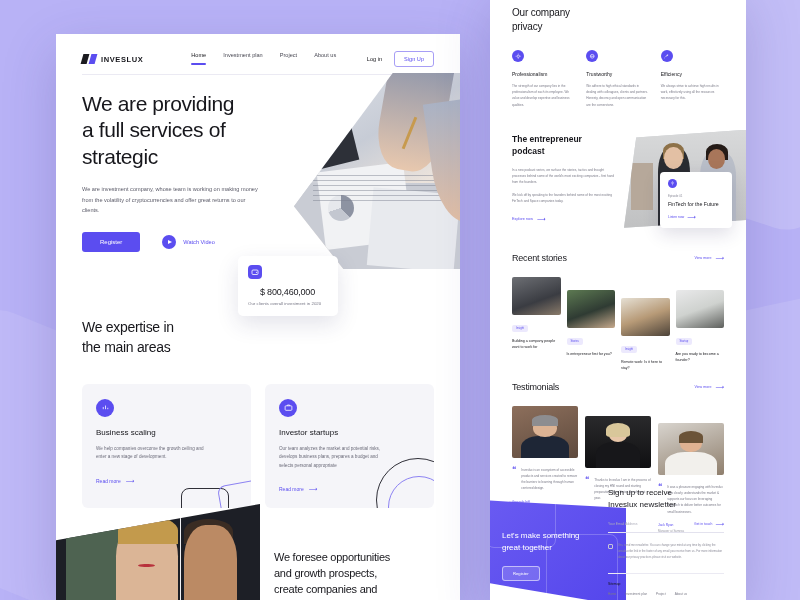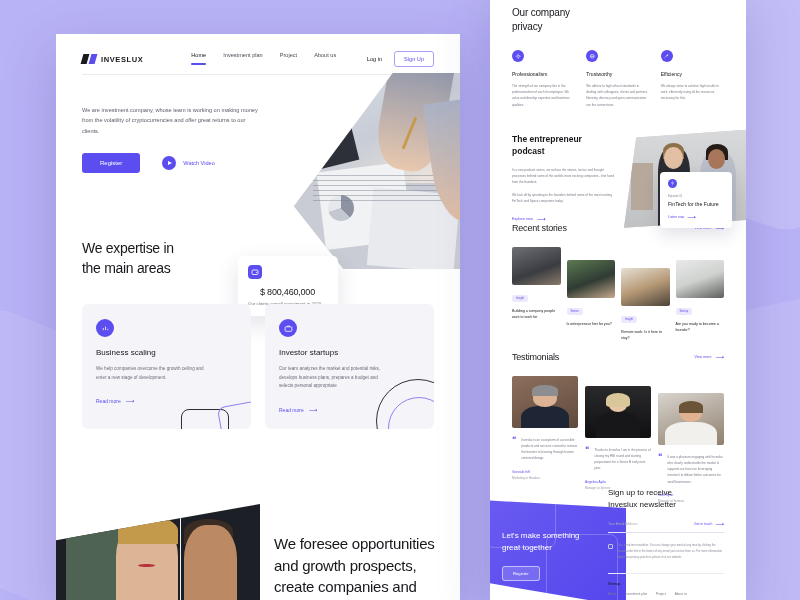--- a/index.html
+++ b/index.html
@@ -154,21 +154,21 @@
   }
   .fp-a { position: absolute; left: 6%; top: 24%; width: 26%; height: 86%; background: #4e6351; }
   .fp-b { position: absolute; left: 30%; top: 18%; width: 30%; height: 92%; background: #dbb596; border-radius: 40% 40% 0 0; }
   .fp-hair { position: absolute; left: 31%; top: 12%; width: 29%; height: 30%; background: #c39a4c; border-radius: 50% 50% 0 0; }
   .fp-lip { position: absolute; left: 41%; top: 62%; width: 8%; height: 4%; background: #b8323c; border-radius: 40%; }
   .fp-div { position: absolute; left: 61%; top: 10%; width: 1.4px; height: 92%; background: #f2f2f4; }
   .fp-c { position: absolute; left: 63%; top: 22%; width: 26%; height: 88%; background: #bb8a64; border-radius: 40% 40% 0 0; }
   .fp-c2 { position: absolute; left: 63%; top: 16%; width: 24%; height: 26%; background: #3a2c23; border-radius: 50% 50% 0 0; }
   .foresee-text {
     position: absolute; left: 218px; bottom: 2px; width: 172px;
-    font-size: 15px; line-height: 1.45; color: #17171c; letter-spacing: -0.25px;
+    font-size: 11px; line-height: 1.45; color: #17171c; letter-spacing: -0.25px;
   }
 
   
   .rp { padding: 0 22px; }
   .rp-h2 { font-size: 9px; line-height: 1.4; color: #17171c; font-weight: 400; letter-spacing: -0.2px; }
   .rp-h2.big { font-size: 10px; }
   .rp-sec-head { display: flex; align-items: flex-start; justify-content: space-between; }
   .rp-more { display: flex; align-items: center; gap: 4px; font-size: 3.6px; color: #5b4df0; cursor: pointer; margin-top: 3px; }
 
   .values-row { display: flex; gap: 11px; margin-top: 16px; }
@@ -206,21 +206,21 @@
     background: #fff; border-radius: 4px; padding: 7px 8px 8px;
     box-shadow: 0 6px 18px rgba(40,35,90,0.15);
   }
   .pc-icon { width: 9px; height: 9px; border-radius: 50%; background: #5b4df0; display:flex; align-items:center; justify-content:center; margin-bottom: 6px; }
   .pc-icon svg { width: 5px; height: 5px; }
   .pc-ep { font-size: 2.9px; color: #8e8e9b; }
   .pc-title { font-size: 5.2px; color: #17171c; margin-top: 3px; }
   .pc-link { display:flex; align-items:center; gap:3px; font-size: 3.4px; color: #5b4df0; margin-top: 7px; cursor: pointer; }
 
   
-  .stories { }
+  .stories { margin-top: 30px; }
   .stories-grid { display: flex; gap: 6px; margin-top: 12px; align-items: flex-start; }
   .story { flex: 1; }
   .story.offset-a { margin-top: 0; }
   .story.offset-b { margin-top: 13px; }
   .story.offset-c { margin-top: 21px; }
   .story.offset-d { margin-top: 13px; }
   .story-img { width: 100%; height: 38px; border-radius: 2px; overflow: hidden; position: relative; }
   .si1 { background: linear-gradient(160deg,#6d6f74,#3a3c42 60%,#8a7b6a); }
   .si2 { background: linear-gradient(160deg,#5d7a52,#2f3b33 55%,#c6a98c); }
   .si3 { background: linear-gradient(160deg,#e6e0d4,#b79a77 50%,#4c4238); }
@@ -330,20 +330,25 @@
             <i></i>
             <i></i>
             <i></i>
           </div>
         <div class="hp-layer hp-dark"></div>
         <div class="hp-layer hp-hand1"></div>
         <div class="hp-layer hp-hand2"></div>
         <div class="hp-layer hp-pencil"></div>
       </div>
 
+      <h1 class="hero-h1">
+        <span>We are providing</span><br>
+        <span>a </span><span class="hl">full services</span><span> of</span><br>
+        <span>strategic</span>
+      </h1>
 
       <p class="hero-p">We are investment company, whose team is working on making money from the volatility of cryptocurrencies and offer great returns to our clients.</p>
 
       <div class="hero-cta">
         <button class="btn-primary">Register</button>
         <span class="watch">
           <span class="play-circle"></span>
           <span class="watch-label">Watch Video</span>
         </span>
       </div>

